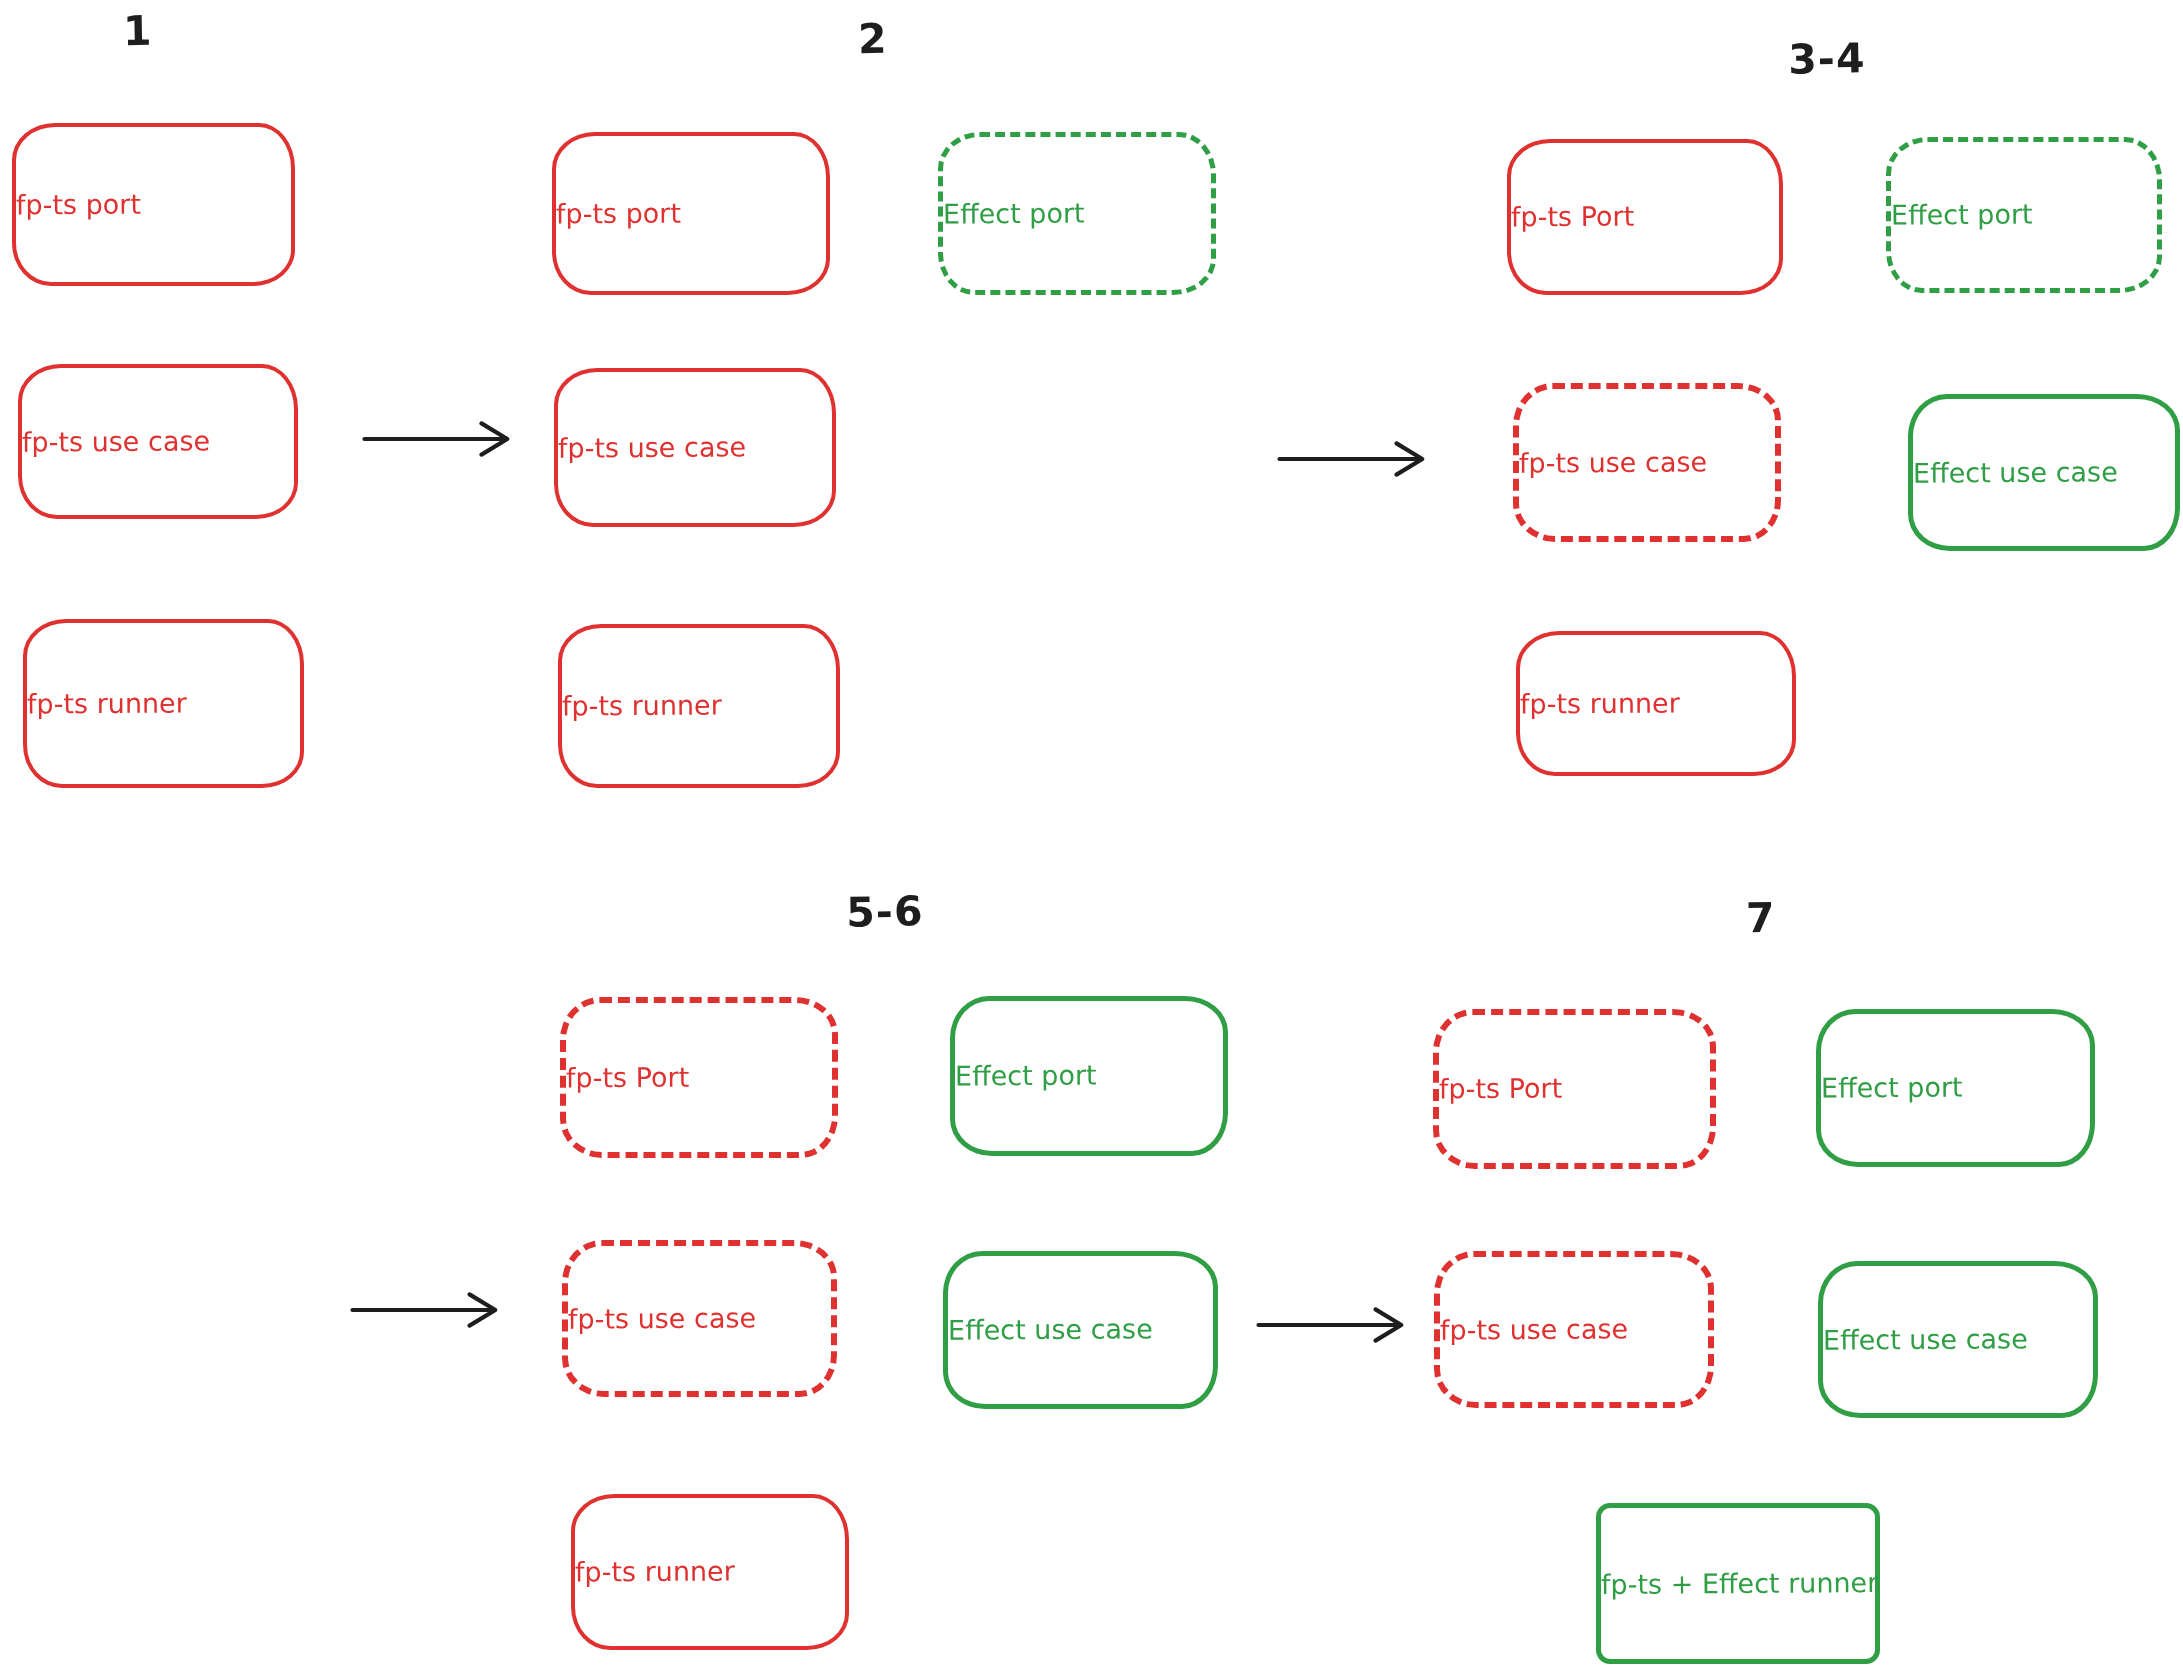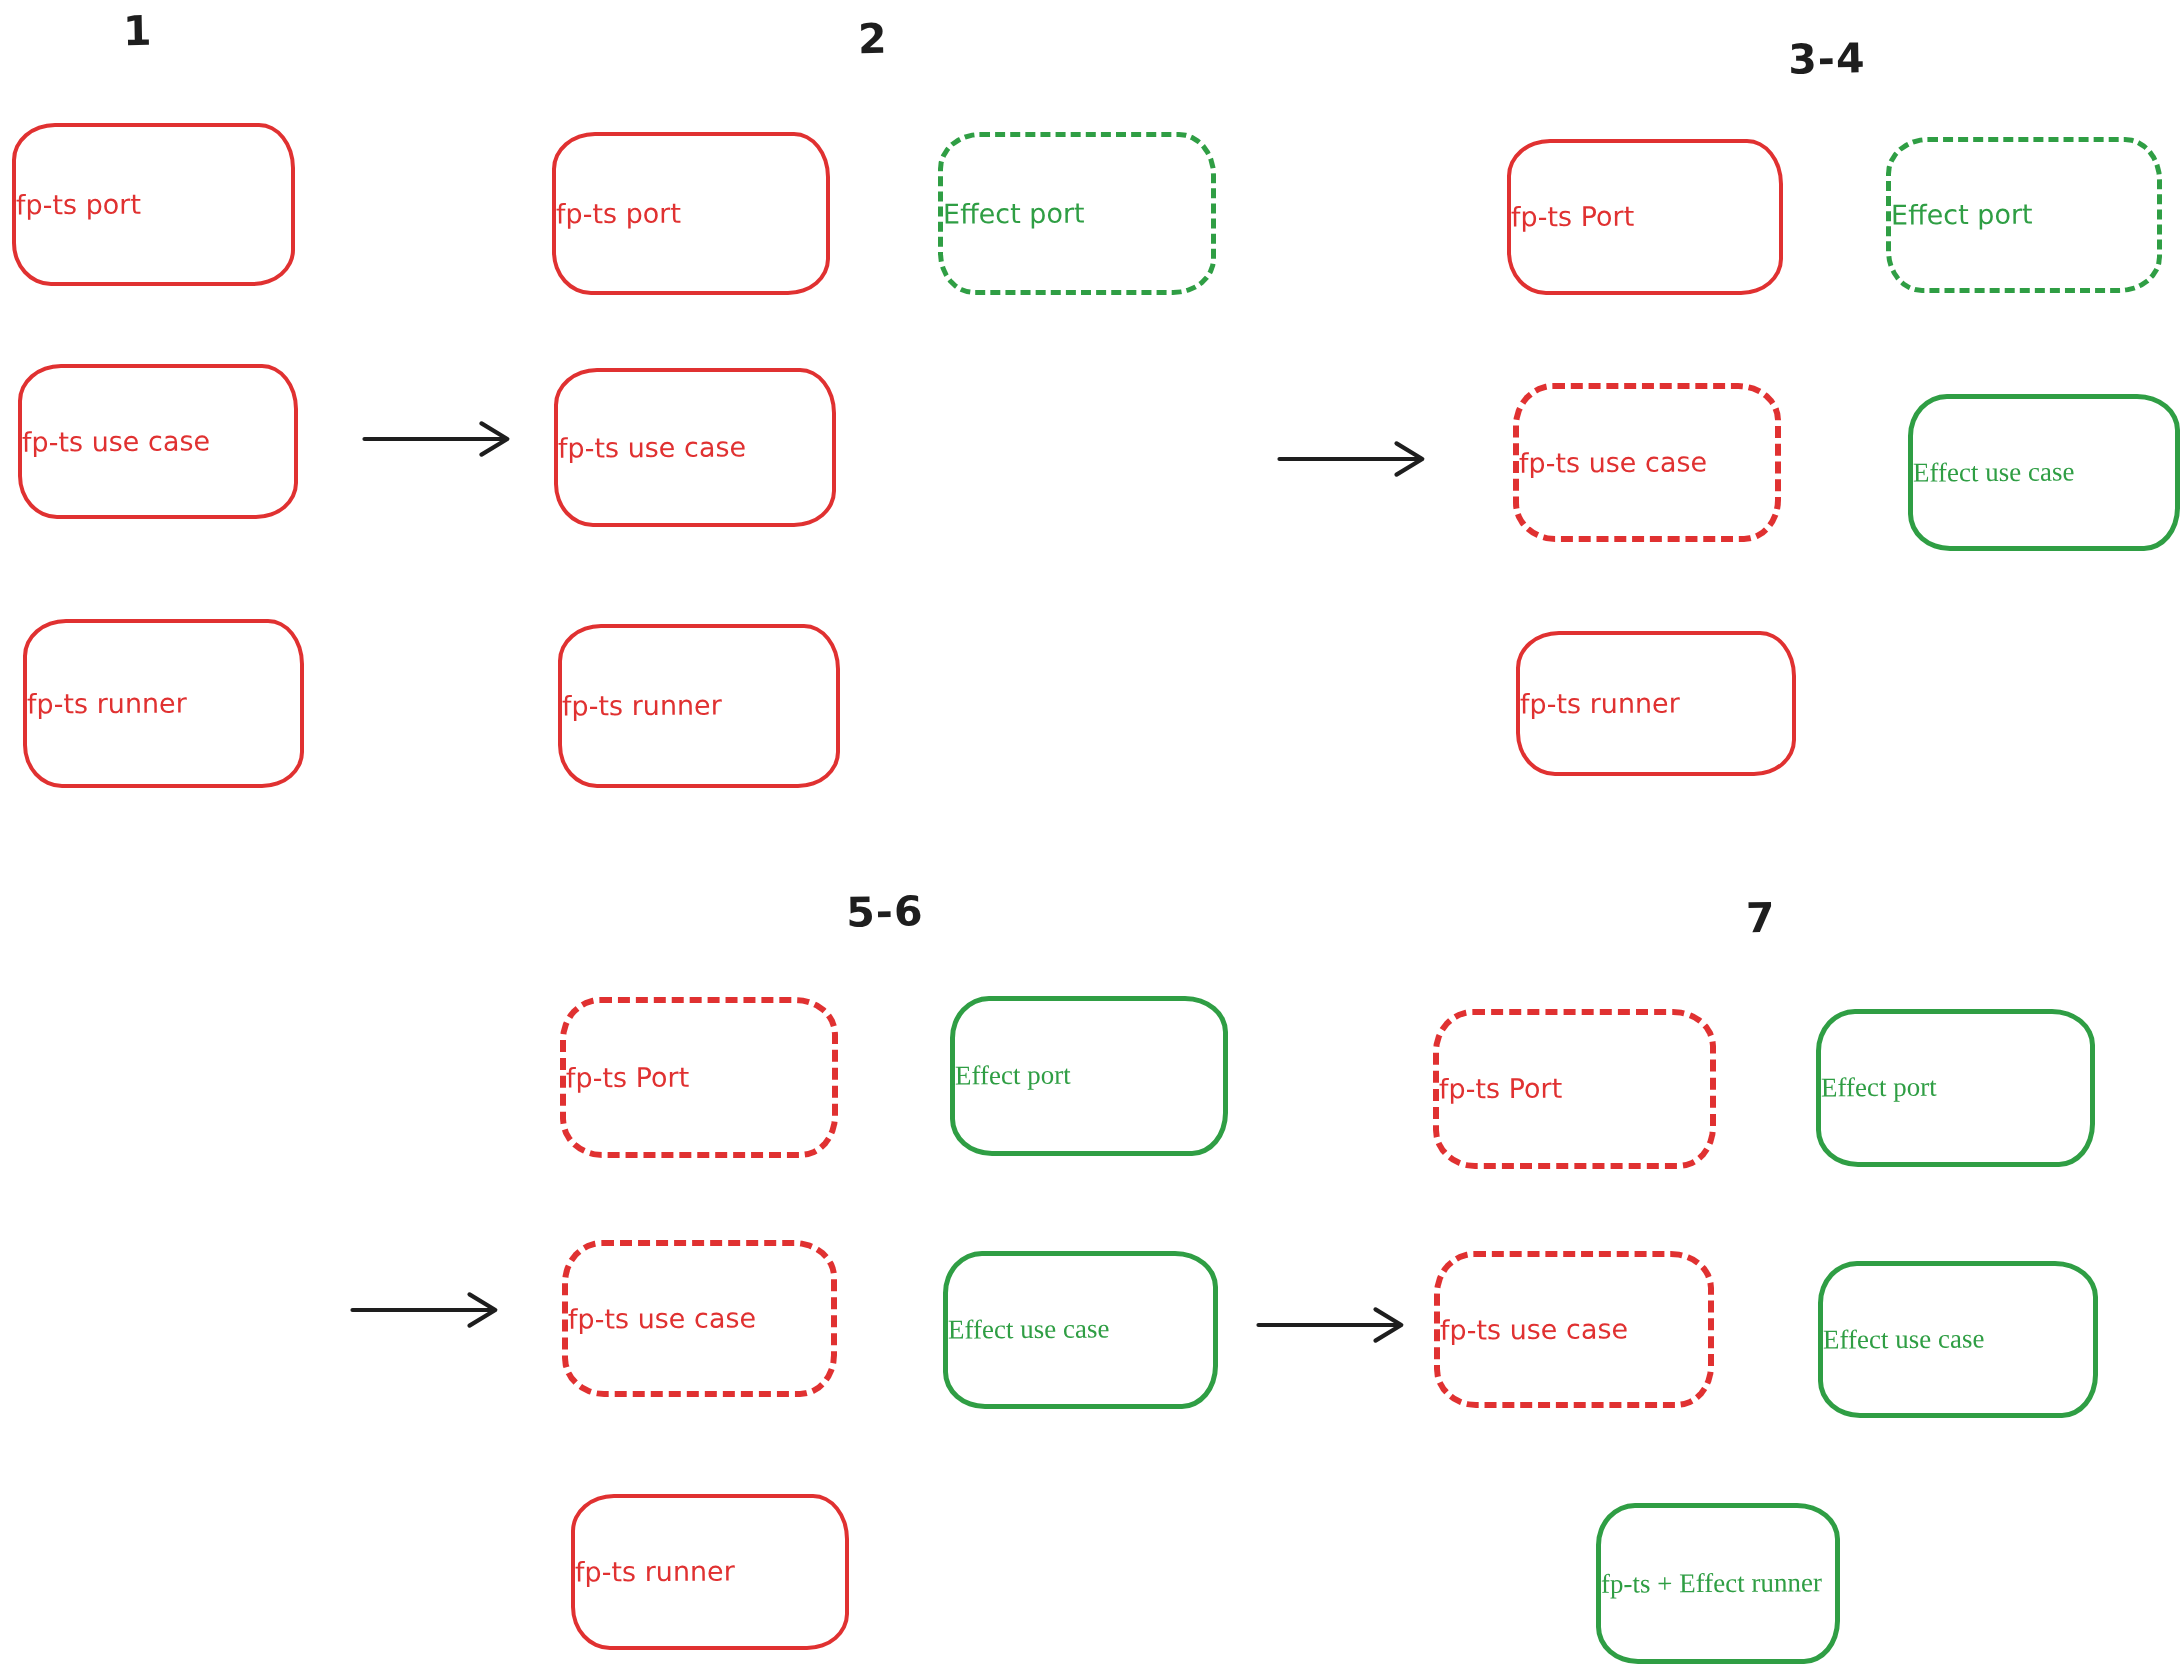--- a/index.html
+++ b/index.html
@@ -28,21 +28,20 @@
     border:4.8px solid var(--red);color:var(--red);
     border-radius:43px 36px 42px 39px / 37px 45px 36px 43px;
   }
   .red-dashed{
     border:6px dashed var(--red);color:var(--red);
     border-radius:40px 43px 37px 42px / 43px 37px 42px 39px;
   }
   .green-solid{
     border:5.4px solid var(--green);color:var(--green);
     border-radius:39px 43px 36px 42px / 42px 36px 43px 37px;
-    font-family:Liberation Serif, serif;
   }
   .green-dashed{
     border:5.4px dashed var(--green);color:var(--green);
     border-radius:42px 37px 43px 36px / 37px 43px 36px 42px;
   }
   svg.arrow{position:absolute;overflow:visible;}
   svg.arrow line, svg.arrow polyline{
     stroke:var(--ink);stroke-width:7;fill:none;
     stroke-linecap:round;stroke-linejoin:round;
   }
@@ -136,16 +135,16 @@
 </div>
 <div class="box green-solid" style="left:1816px;top:1009px;width:279px;height:158px;">
   <span class="lbl">Effect port</span>
 </div>
 <div class="box red-dashed" style="left:1434px;top:1251px;width:280px;height:157px;">
   <span class="lbl">fp-ts use case</span>
 </div>
 <div class="box green-solid" style="left:1818px;top:1261px;width:280px;height:157px;">
   <span class="lbl">Effect use case</span>
 </div>
-<div class="box green-solid" style="left:1596px;top:1503px;width:244px;height:161px;">
+<div class="box green-solid" style="left:1596px;top:1503px;width:284px;height:161px;border-radius:14px;">
   <span class="lbl">fp-ts + Effect runner</span>
 </div>
 
 
 </body></html>

